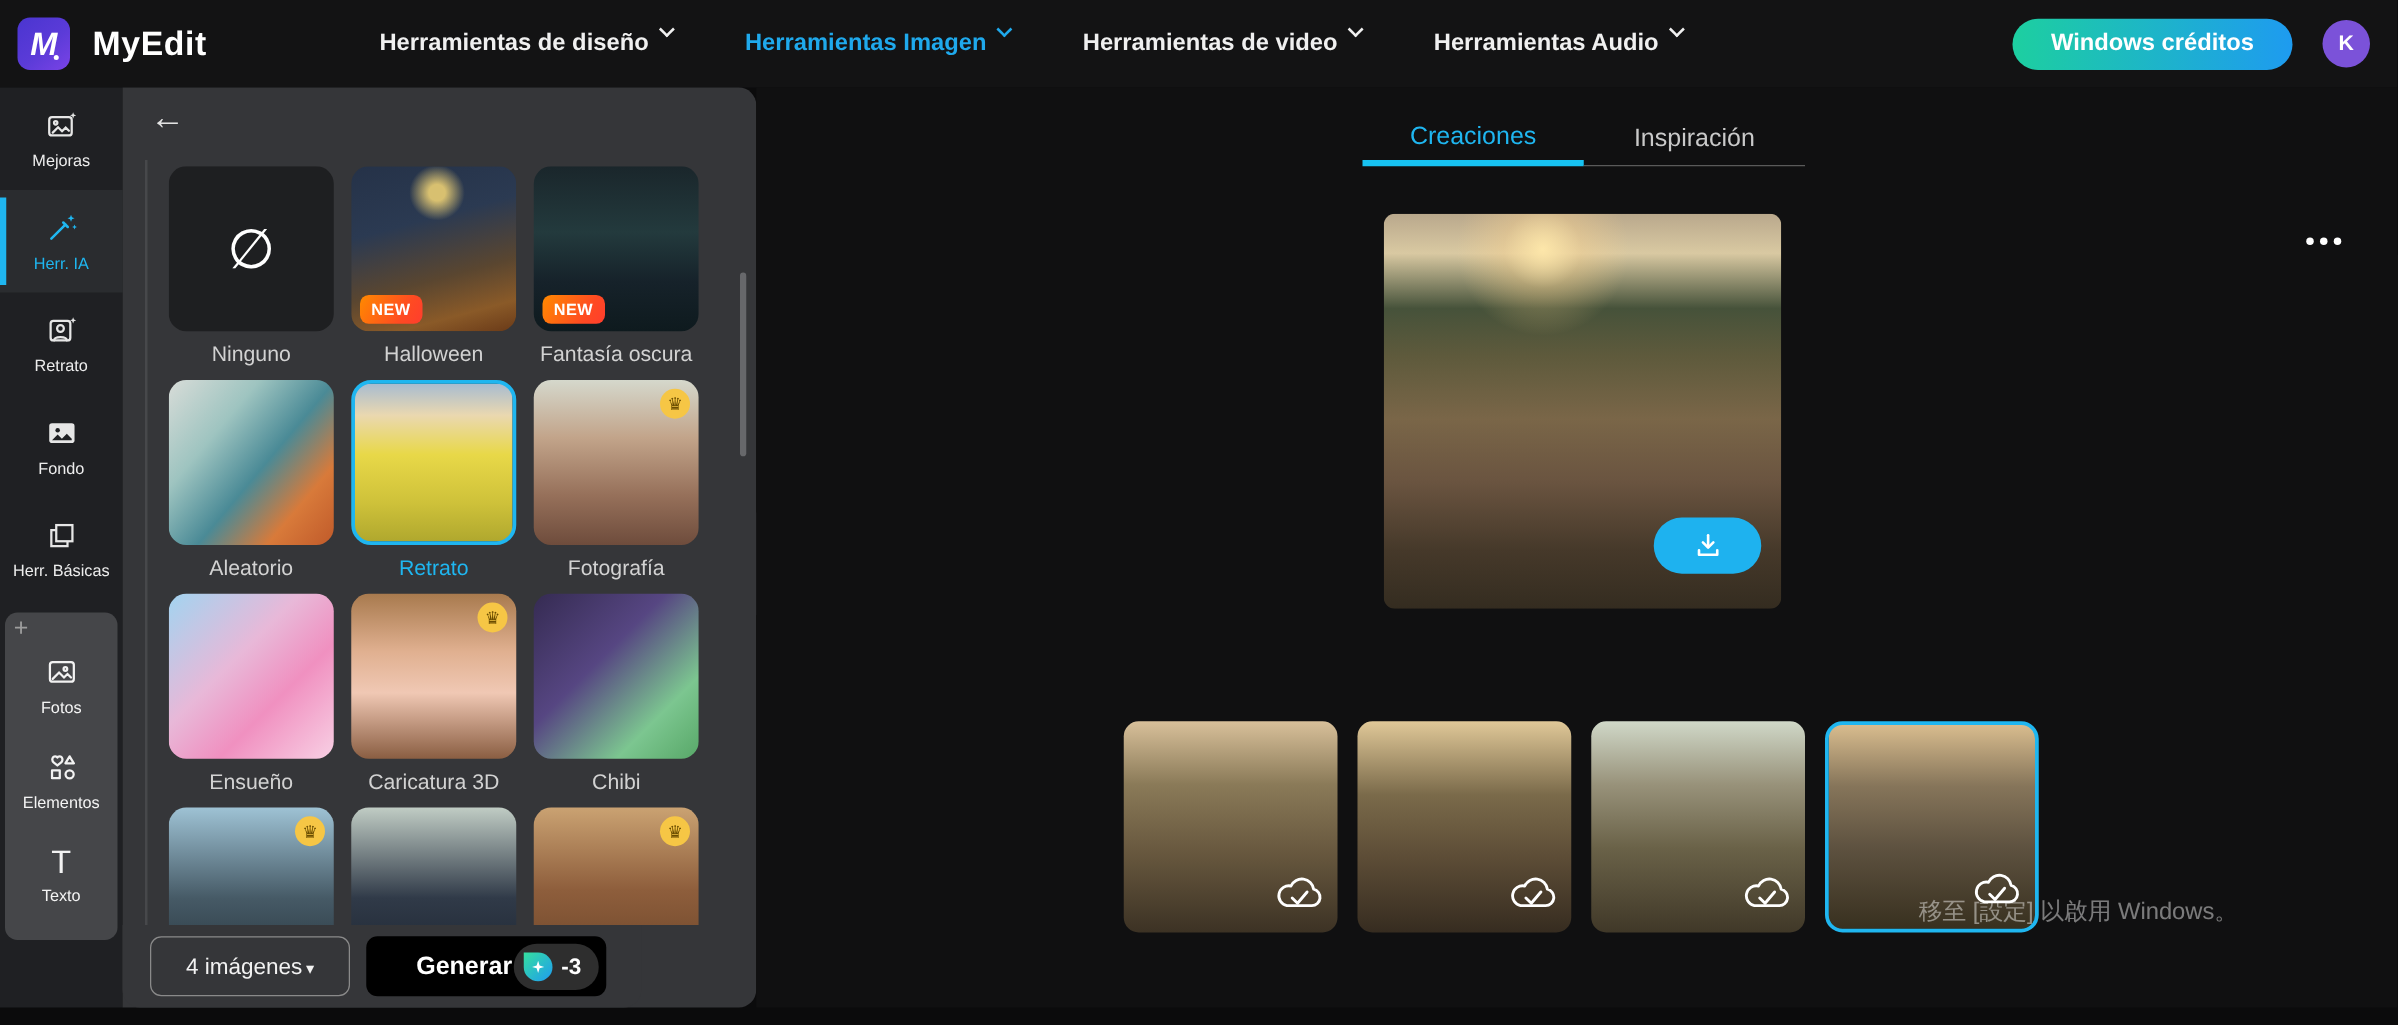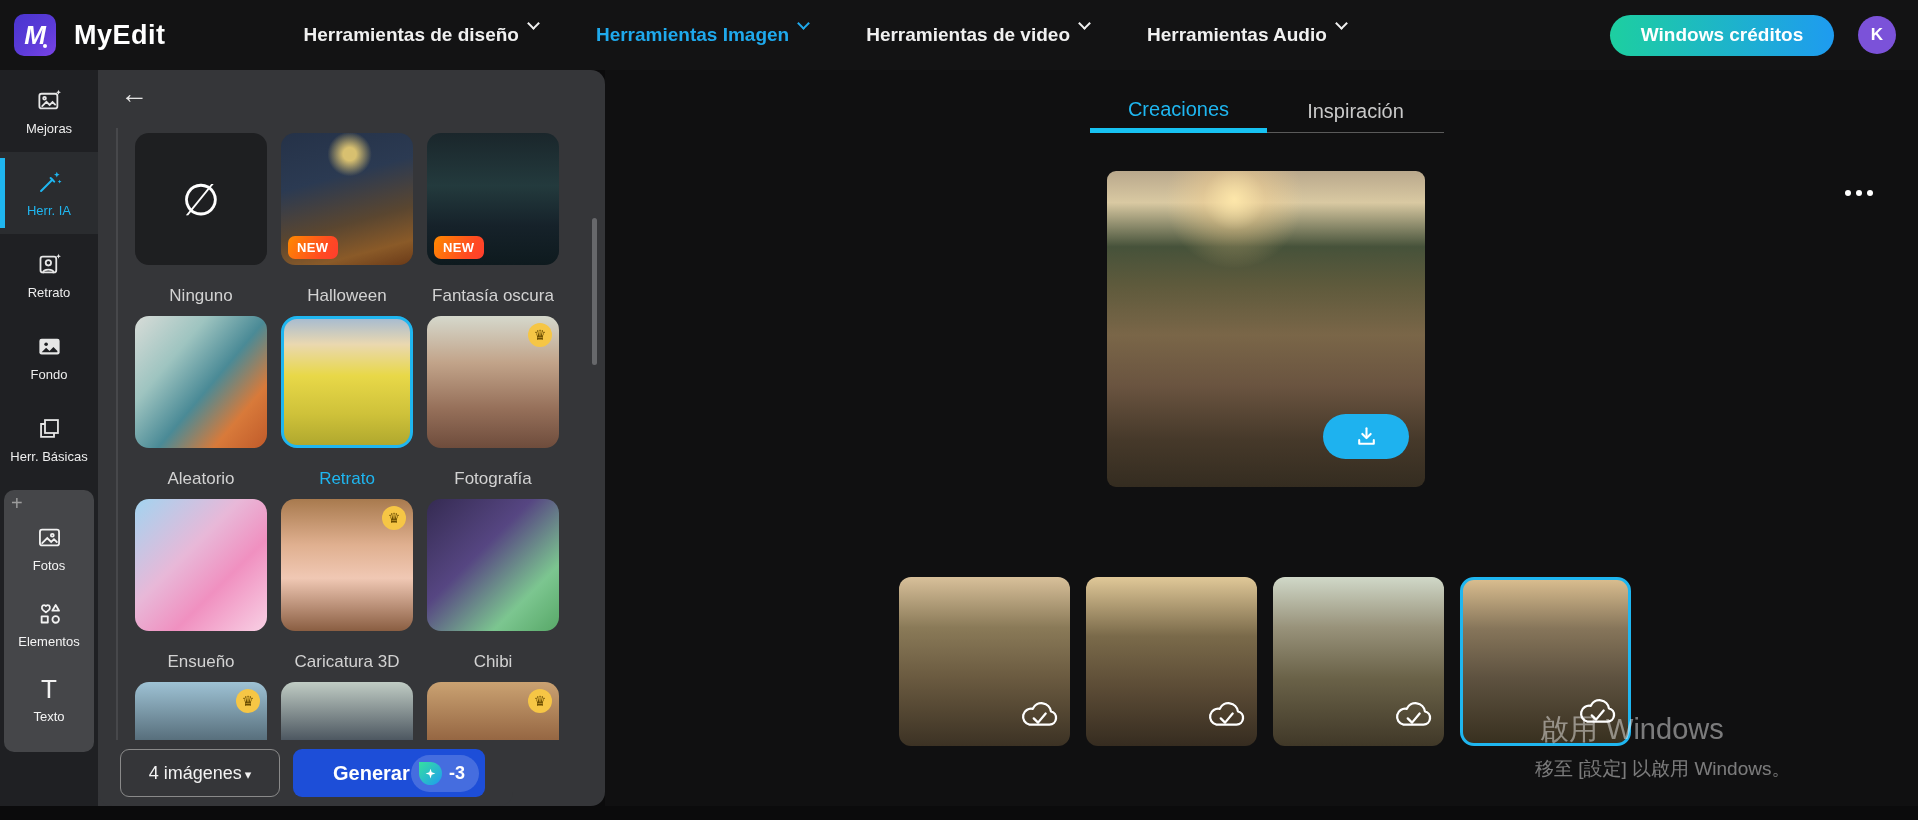--- a/index.html
+++ b/index.html
@@ -46,21 +46,21 @@
 
   
   .panel { position:absolute; left:98px; top:0; width:507px; height:736px;
     background:#353639; border-radius:0 14px 14px 0; }
   .back-btn { position:absolute; left:22px; top:8px; color:#E3E3E3; font-size:28px; cursor:pointer; }
   .v-divider { position:absolute; left:18px; top:58px; width:2px; height:612px; background:#47484B; }
   .tiles { position:absolute; left:37px; top:63px; width:424px; height:607px; overflow:hidden;
     display:flex; flex-wrap:wrap; column-gap:14px; row-gap:7px; align-content:flex-start; }
   .cell { width:132px; }
   .tile { position:relative; width:132px; height:132px; border-radius:14px; cursor:pointer; overflow:hidden; }
-  .cell .cap { margin-top:18px; height:26px; display:flex; align-items:center; justify-content:center;
+  .cell .cap { margin-top:6px; height:26px; display:flex; align-items:center; justify-content:center;
     font-size:17px; color:#D2D2D2; white-space:nowrap; }
   .cell.selected .tile { border:3px solid #1FB6F0; border-radius:16px; }
   .cell.selected .cap { color:#1FB6F0; }
   .none-glyph { position:absolute; inset:0; display:flex; align-items:center; justify-content:center;
     color:#fff; font-size:44px; font-weight:300; }
   .new-badge { position:absolute; left:7px; bottom:6px; padding:4px 9px; border-radius:7px;
     background:linear-gradient(120deg,#FF8A00 0%,#FF4A22 70%,#FF3D2E 100%);
     color:#fff; font-size:13px; font-weight:700; letter-spacing:.4px; }
   .crown-badge { position:absolute; right:7px; top:7px; width:24px; height:24px; border-radius:50%;
     background:#F6C645; display:flex; align-items:center; justify-content:center;
@@ -78,21 +78,21 @@
   .t11{background:linear-gradient(180deg,#c0ccc4 0%,#303a48 55%,#1c2430 100%)}
   .t12{background:linear-gradient(180deg,#caa272 0%,#8e5e3c 50%,#6a4428 100%)}
   .scroll-thumb { position:absolute; left:494px; top:148px; width:5px; height:147px;
     border-radius:3px; background:#67686B; cursor:pointer; }
   .panel-bar { position:absolute; left:0; bottom:0; width:415px; height:66px; background:#353639;
     border-radius:0 0 14px 14px; display:flex; align-items:center; padding:0 28px 0 22px; gap:13px; }
   .count-btn { width:160px; height:48px; background:transparent; border:1px solid #8a8a8a;
     border-radius:9px; color:#F2F2F2; font-size:18px; font-family:inherit; cursor:pointer;
     display:flex; align-items:center; justify-content:center; gap:3px; }
   .count-caret { font-size:13px; margin-top:2px; }
-  .gen-btn { flex:1; height:48px; border:none; border-radius:9px; background:#1d4ed8; cursor:pointer;
+  .gen-btn { flex:1; height:48px; border:none; border-radius:9px; background:#000000; cursor:pointer;
     display:flex; align-items:center; padding:0 6px 0 40px; font-family:inherit; }
   .gen-label { color:#fff; font-size:20px; font-weight:700; }
   .gen-spacer { flex:1; }
   .cost-pill { height:37px; border-radius:19px; background:rgba(255,255,255,0.18);
     display:flex; align-items:center; gap:7px; padding:0 14px 0 8px; }
   .drop-ico { width:23px; height:23px; border-radius:0 50% 50% 50%;
     background:linear-gradient(135deg,#35E0A0 0%,#1E9BF0 100%);
     display:flex; align-items:center; justify-content:center; }
   .cost-txt { color:#fff; font-size:18px; font-weight:700; }
   .collapse-handle { position:absolute; right:-21px; top:340px; width:21px; height:82px;
@@ -376,19 +376,18 @@
         </div>
         <div class="thumb p4 selected">
           <svg class="cloud-badge" width="42" height="42" viewBox="0 0 44 44" fill="none" stroke="#fff" stroke-width="2.4" stroke-linecap="round" stroke-linejoin="round">
             <path d="M12 32 h21 a7 7 0 0 0 1.5-13.8 A10 10 0 0 0 15.5 15.5 A8 8 0 0 0 12 32 Z"></path>
             <path d="M16.5 25.5 l4.5 4.5 8-9.5"></path>
           </svg>
         </div>
       </div>
 
       <div class="watermark">
-        <div class="wm1">啟用 Windows</div>
         <div class="wm2">移至 [設定] 以啟用 Windows。</div>
       </div>
     </div>
 
   </div>
 </div>
 
 </body></html>

